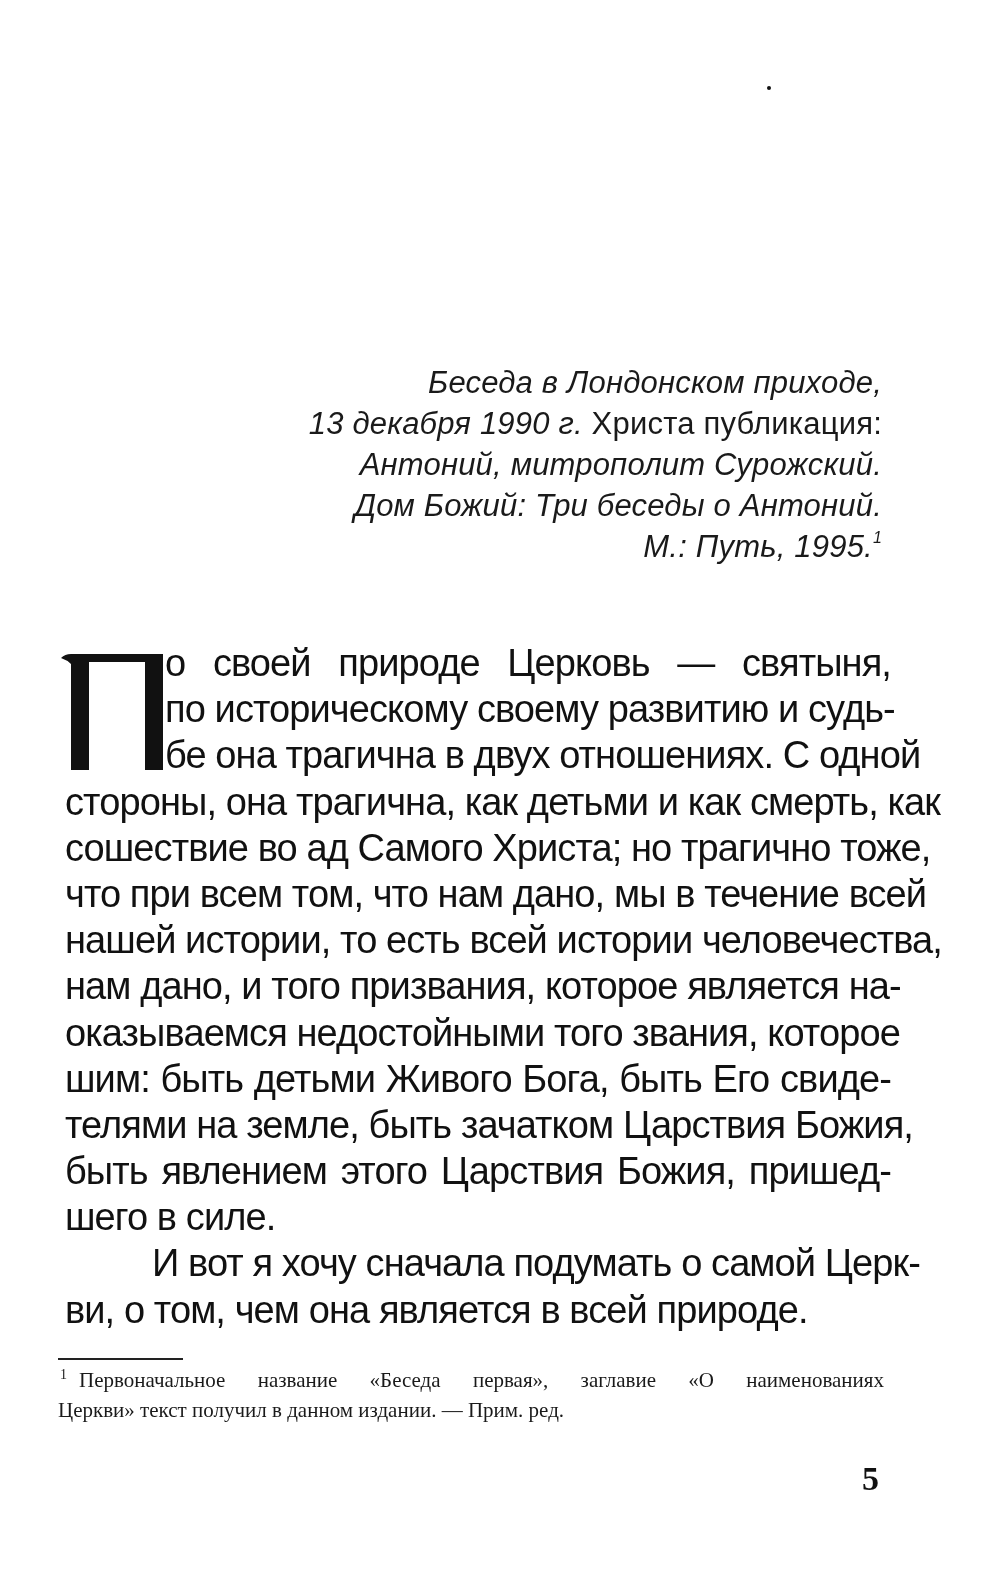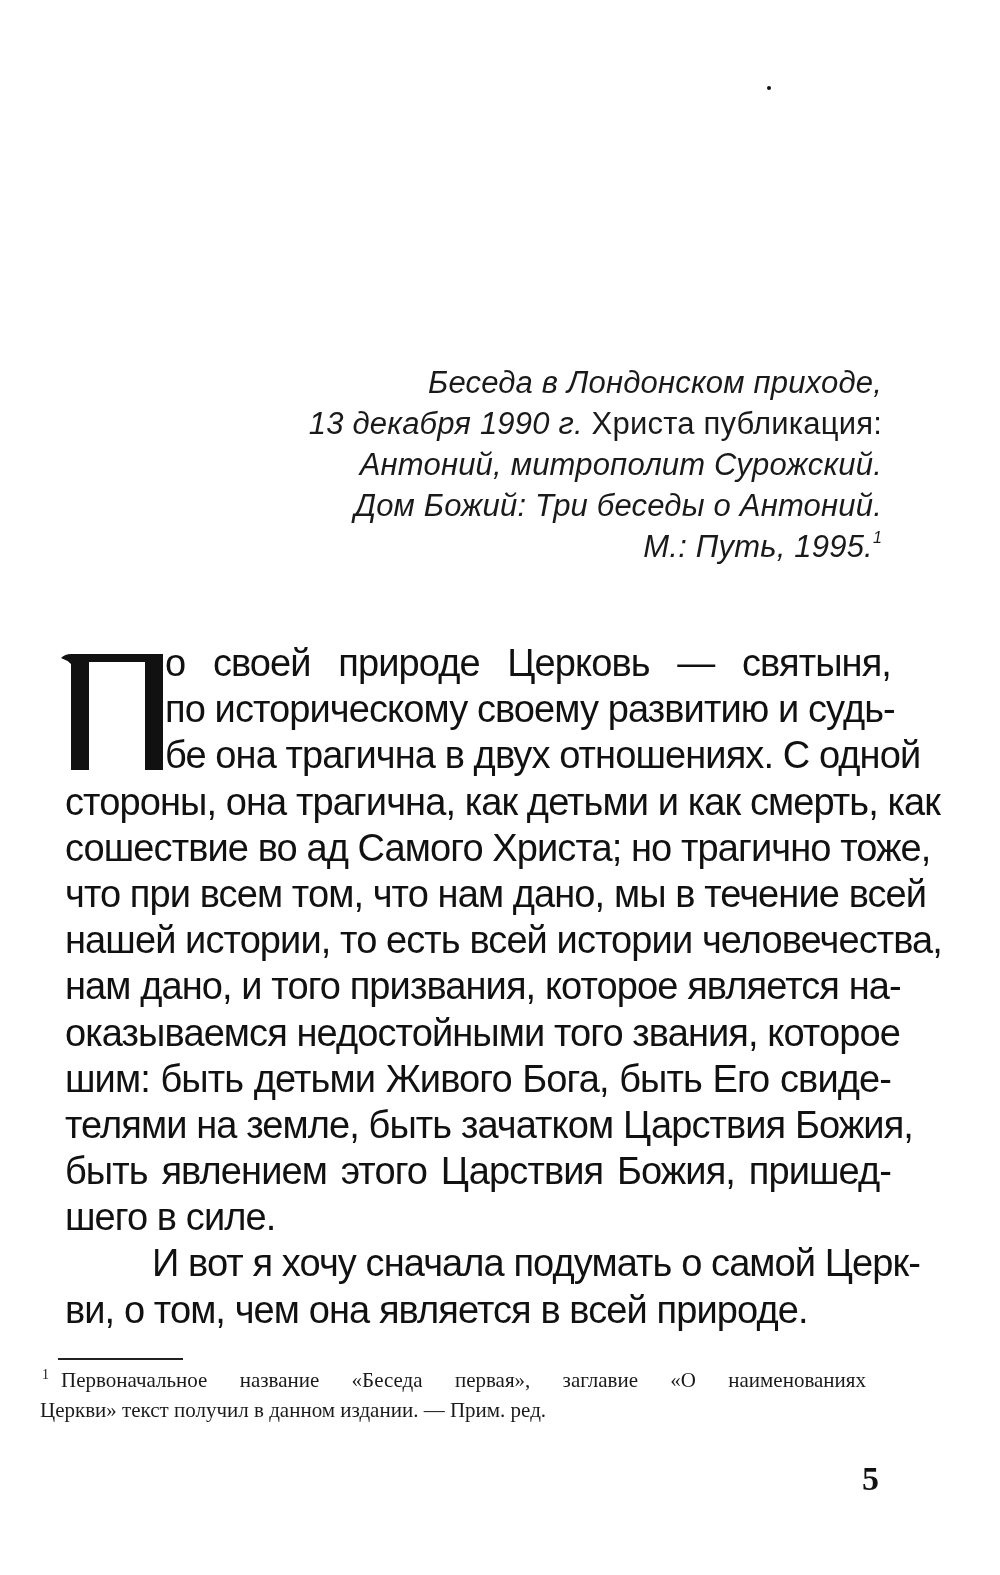--- a/index.html
+++ b/index.html
@@ -76,21 +76,21 @@
     .footnote-rule {
       position: absolute;
       left: 58px;
       top: 1358px;
       width: 125px;
       height: 2px;
       background: #222;
     }
     .footnotes {
       position: absolute;
-      left: 40px;
+      left: 58px;
       top: 1365px;
       width: 826px;
       font-family: "Liberation Serif", "DejaVu Serif", serif;
       font-size: 21px;
       line-height: 30px;
       color: #1a1a1a;
     }
     .fn-line { display: block; white-space: nowrap; }
     .fn-line.first { text-align: justify; text-align-last: justify; }
     .fn-mark { font-size: 14px; vertical-align: 8px; line-height: 0; margin-right: 12px; margin-left: 2px; }

